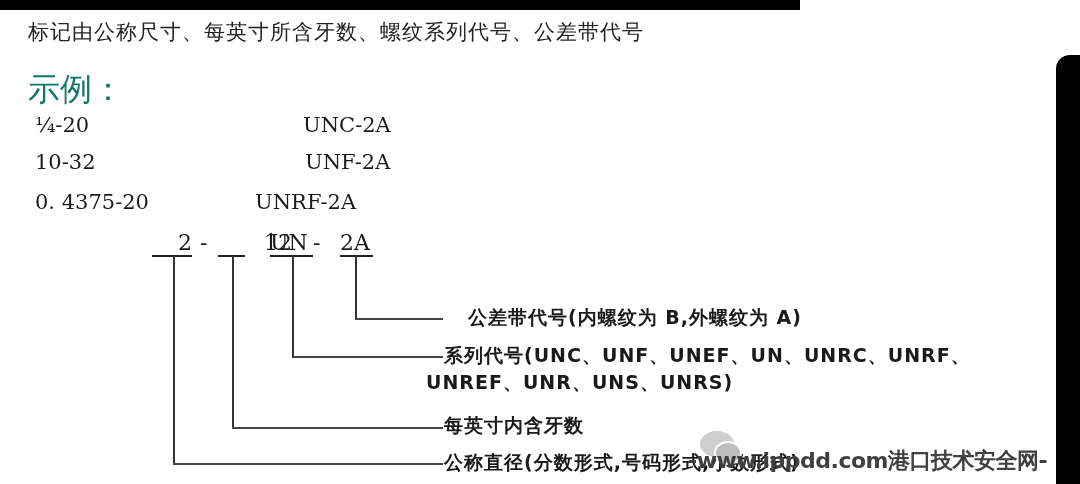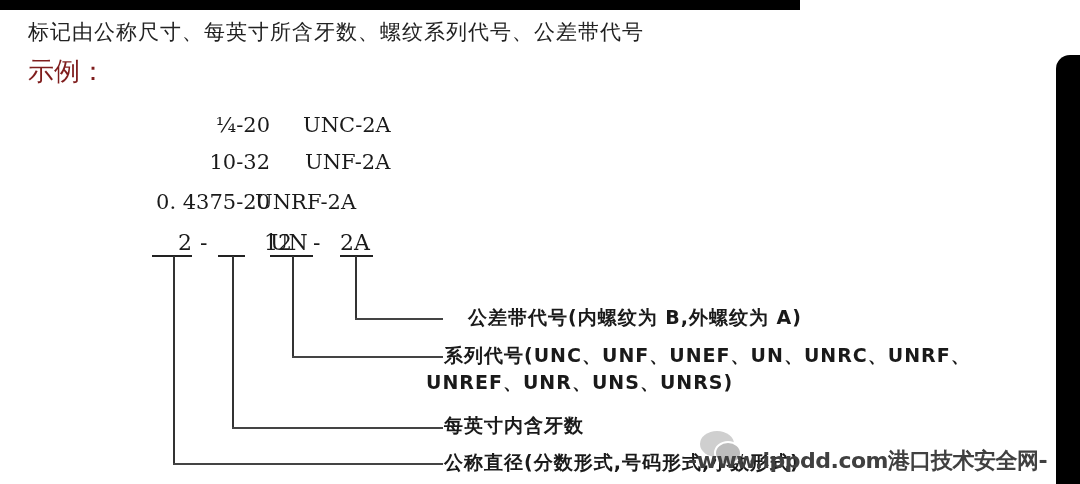--- a/index.html
+++ b/index.html
@@ -4,23 +4,23 @@
 <style>
   html, body { margin: 0; padding: 0; }
   body {
     width: 1080px; height: 484px; position: relative; overflow: hidden;
     background: #ffffff; color: #1a1a1a;
     font-family: "DejaVu Serif", "Liberation Serif", serif;
   }
   .topbar { position: absolute; left: 0; top: 0; width: 800px; height: 10px; background: #000; }
   .rightbar { position: absolute; right: 0; top: 55px; width: 24px; height: 429px; background: #000; border-top-left-radius: 14px; }
   .intro { position: absolute; left: 28px; top: 18px; font-size: 21px; letter-spacing: 1px; white-space: nowrap; font-family: "DejaVu Sans", sans-serif; color: #222; }
-  .example-label { position: absolute; left: 28px; top: 54px; font-size: 26px; font-family: "DejaVu Sans", sans-serif; color: #7f1d1d; }
+  .example-label { position: absolute; left: 28px; top: 68px; font-size: 32px; font-family: "DejaVu Sans", sans-serif; color: #0f766e; }
   .ex-row { position: absolute; font-size: 21px; white-space: nowrap; }
-  .ex-left { position: absolute; text-align: right; width: 235px; left: 0; }
+  .ex-left { position: absolute; text-align: left; width: 235px; left: 0; }
   .ex-right { position: absolute; left: 255px; }
   .u { position: absolute; font-size: 22px; white-space: nowrap; }
   .uline { position: absolute; height: 2px; background: #222; }
   .vline { position: absolute; width: 1.5px; background: #333; }
   .hline { position: absolute; height: 1.5px; background: #444; }
   .note { position: absolute; font-size: 19px; font-weight: bold; white-space: nowrap; font-family: "DejaVu Sans", sans-serif; color: #1a1a1a; letter-spacing: 1px; }
   .wm1 { position: absolute; left: 700px; top: 424px; font-size: 30px; color: #b8b8b8; white-space: nowrap; font-family: "DejaVu Sans", sans-serif; }
   .wechat { display: inline-block; width: 34px; height: 26px; border-radius: 50%; background: #cfcfcf; vertical-align: middle; margin-right: 8px; position: relative; }
   .wechat::after { content: ""; position: absolute; left: 14px; top: 10px; width: 24px; height: 20px; border-radius: 50%; background: #bdbdbd; border: 2px solid #fff; }
   .wm2 { position: absolute; left: 688px; top: 446px; font-size: 22px; color: #404040; font-weight: bold; white-space: nowrap; font-family: "DejaVu Sans", sans-serif; letter-spacing: -0.5px; }

